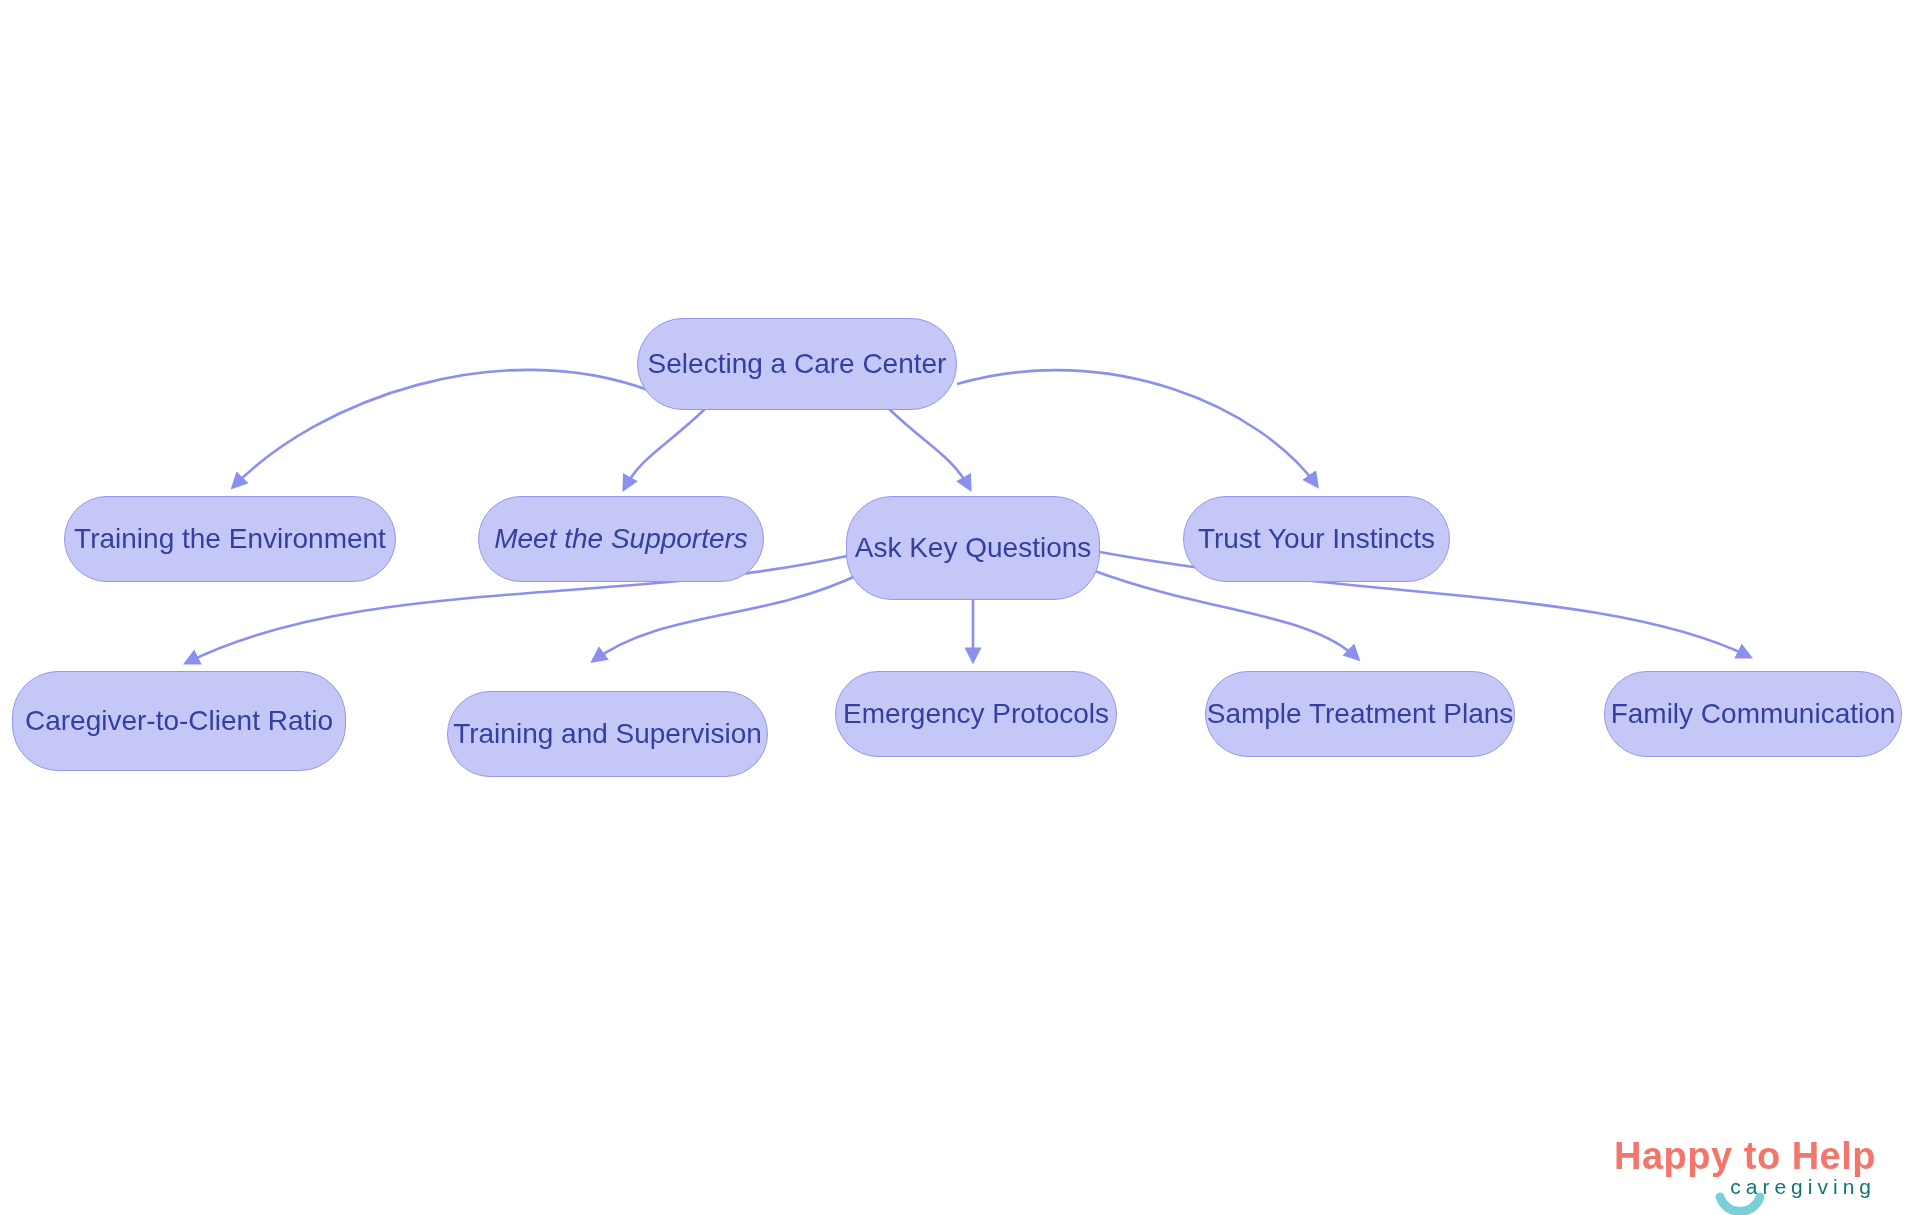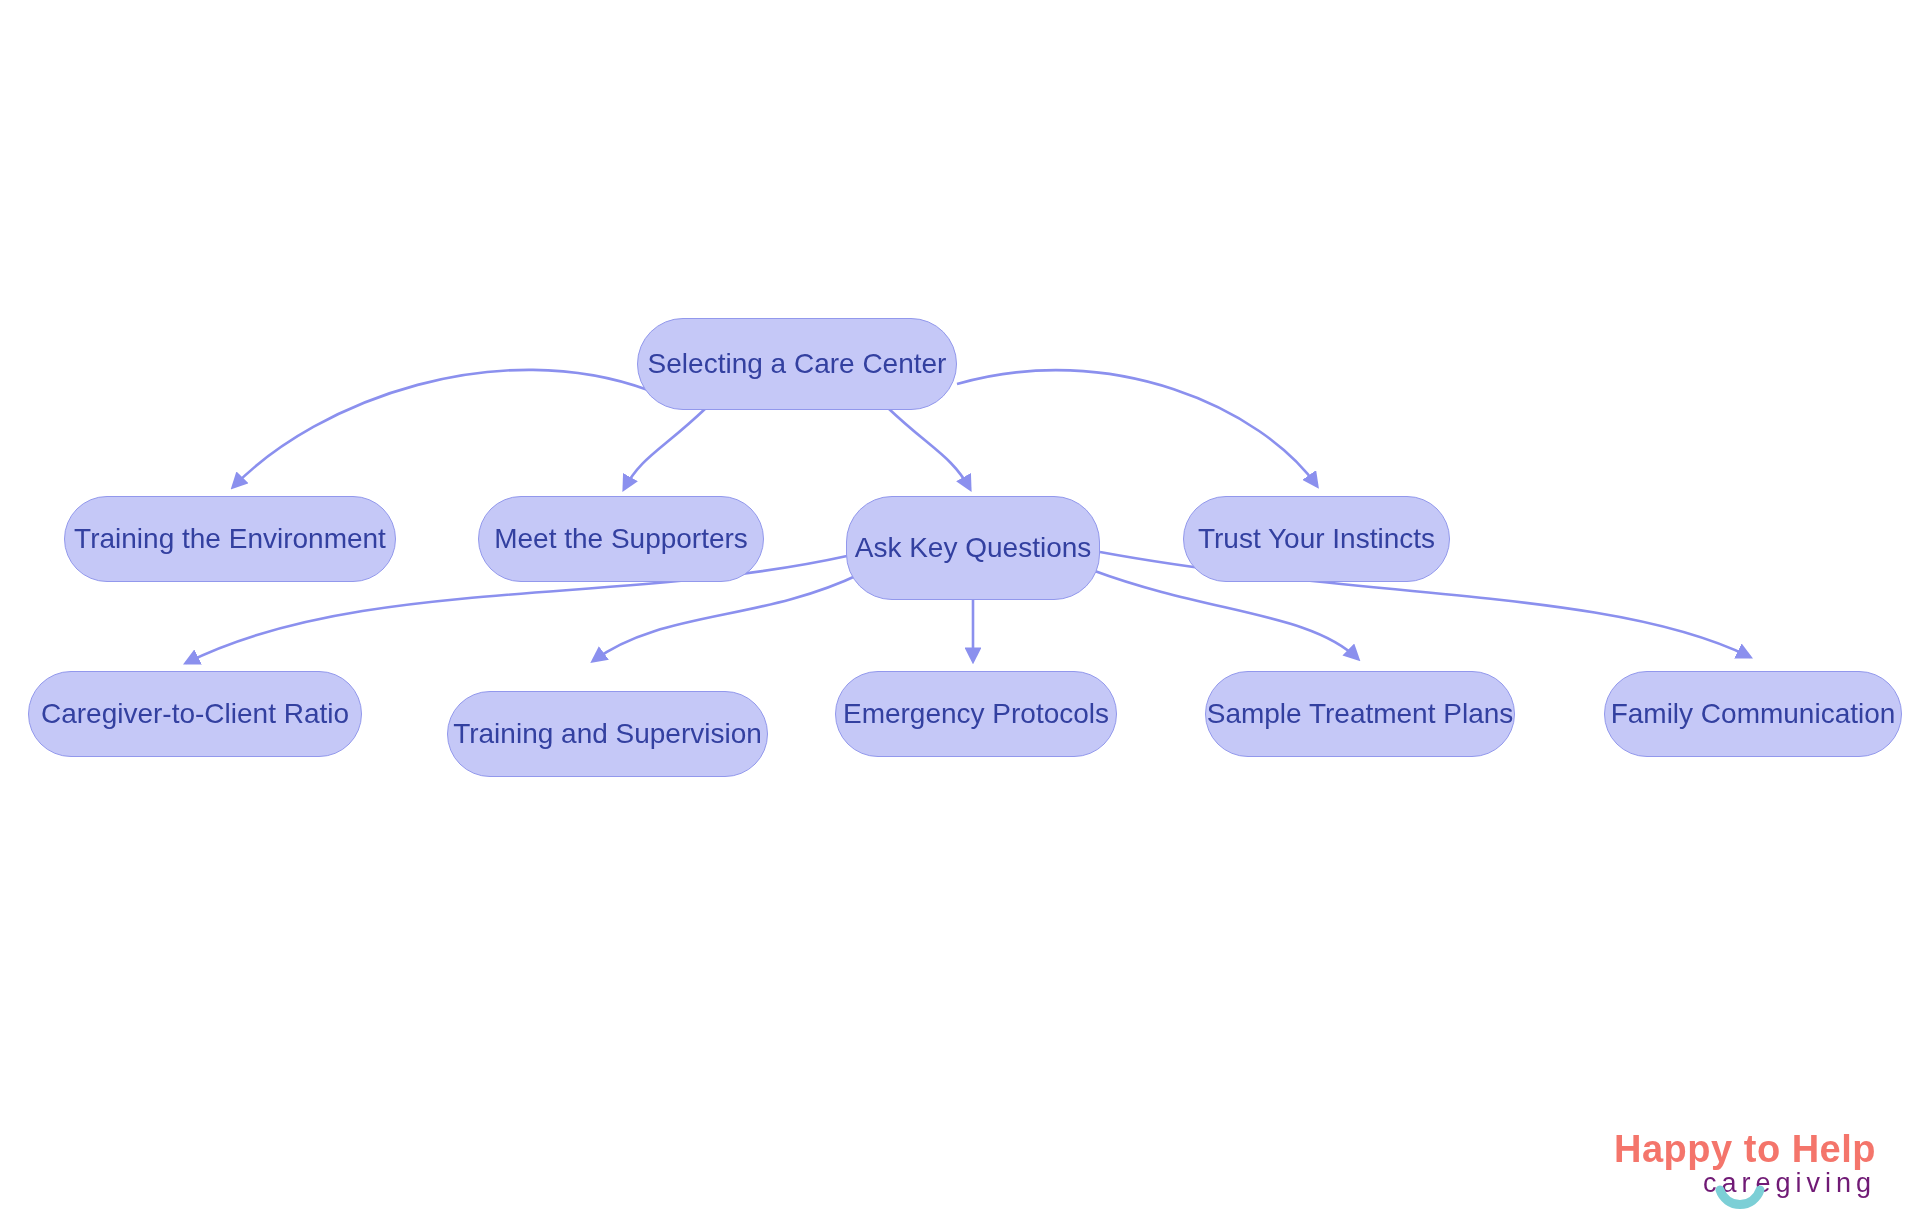--- a/index.html
+++ b/index.html
@@ -18,46 +18,46 @@
     border:1.6px solid #9298ec;
     border-radius:46px;
     color:#3340a0;
     font-size:28px;
     white-space:nowrap;
     padding:0 18px;
   }
 
   #n-root      { left:637px;  top:318px; width:320px; height:92px; }
   #n-observe   { left:64px;   top:496px; width:332px; height:86px; }
-  #n-meet      { left:478px;  top:496px; width:286px; height:86px; }
+  #n-meet      { left:478px;  top:496px; width:286px; height:86px;font-style:italic; }
   #n-ask       { left:846px;  top:496px; width:254px; height:104px;text-align:center; }
   #n-trust     { left:1183px; top:496px; width:267px; height:86px; }
-  #n-ratio     { left:28px;   top:671px; width:334px; height:86px; }
+  #n-ratio     { left:12px;   top:671px; width:334px; height:100px; }
   #n-training  { left:447px;  top:671px; width:321px; height:86px;margin-top:20px; }
   #n-emergency { left:835px;  top:671px; width:282px; height:86px; }
   #n-plans     { left:1205px; top:671px; width:310px; height:86px; }
   #n-family    { left:1604px; top:671px; width:298px; height:86px; }
 
   .logo {
     position:absolute; right:44px; bottom:16px;
     text-align:right;
   }
   .logo-title {
     position:relative; z-index:2;
     font-size:38px; font-weight:700; letter-spacing:0.5px;
     color:#f4756b;
     line-height:1.05;
   }
   .logo-smile {
     position:absolute; left:98px; top:46px; z-index:1;
   }
   .logo-sub {
-    font-size:27px; font-weight:400;
+    font-size:21px; font-weight:400;
     letter-spacing:5px;
-    color:#701a75;
+    color:#0f766e;
     margin-top:-2px;
   }
 </style>
 </head>
 <body>
 
 <svg class="edges-layer" width="1920" height="1215" viewBox="0 0 1920 1215" xmlns="http://www.w3.org/2000/svg">
   <defs>
     <marker id="arrow" viewBox="0 0 10 10" refX="8" refY="5" markerWidth="6.5" markerHeight="6.5" orient="auto-start-reverse">
       <path d="M 0 0 L 10 5 L 0 10 z" fill="#8b90ee"></path>

